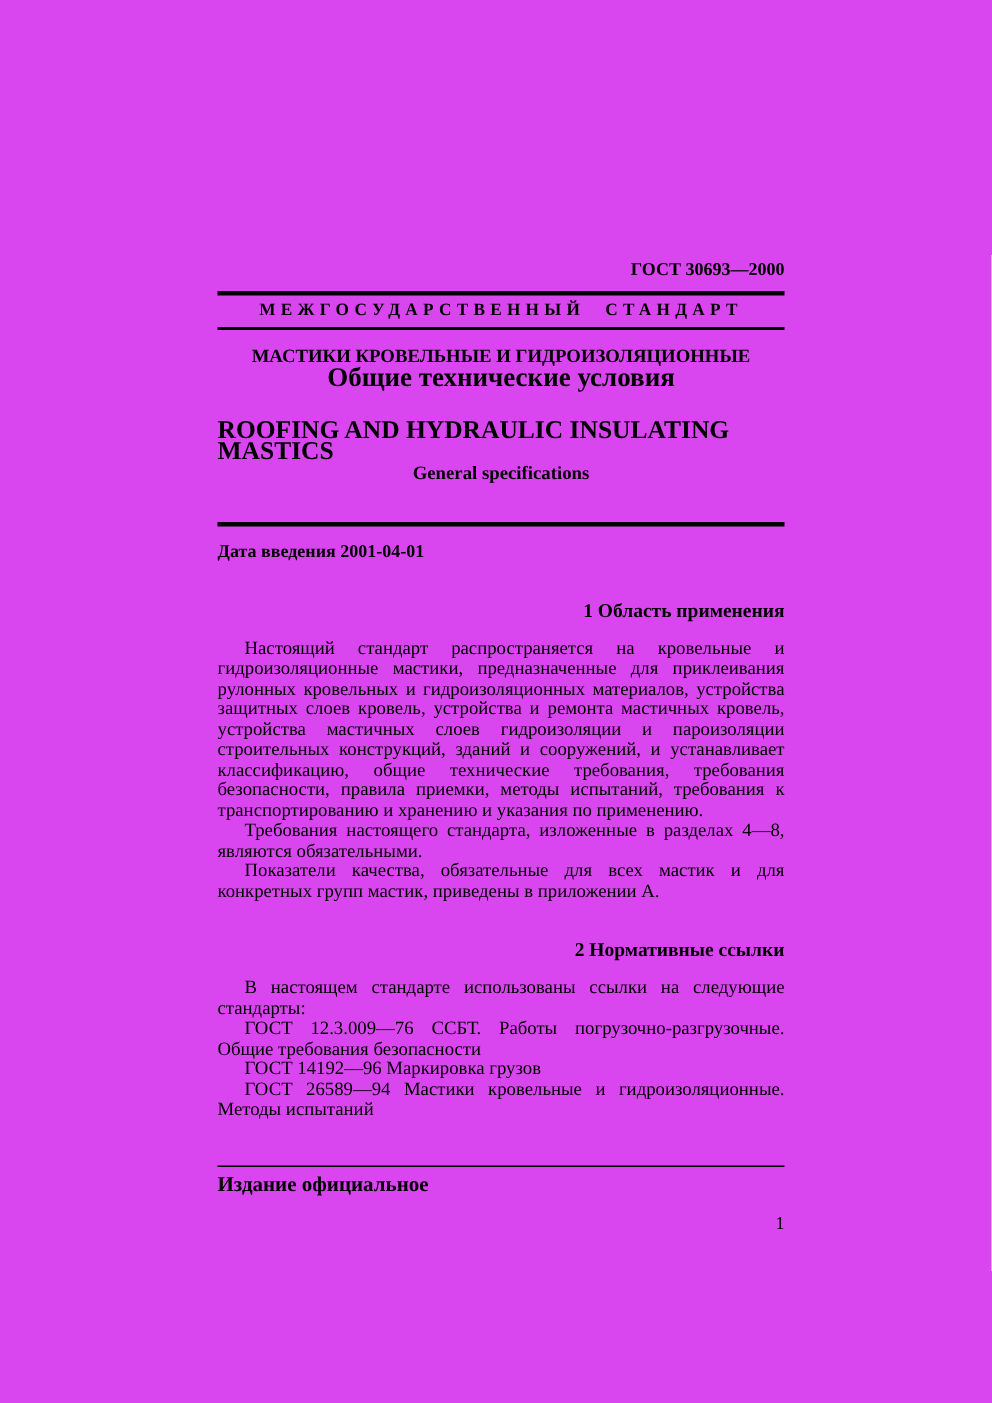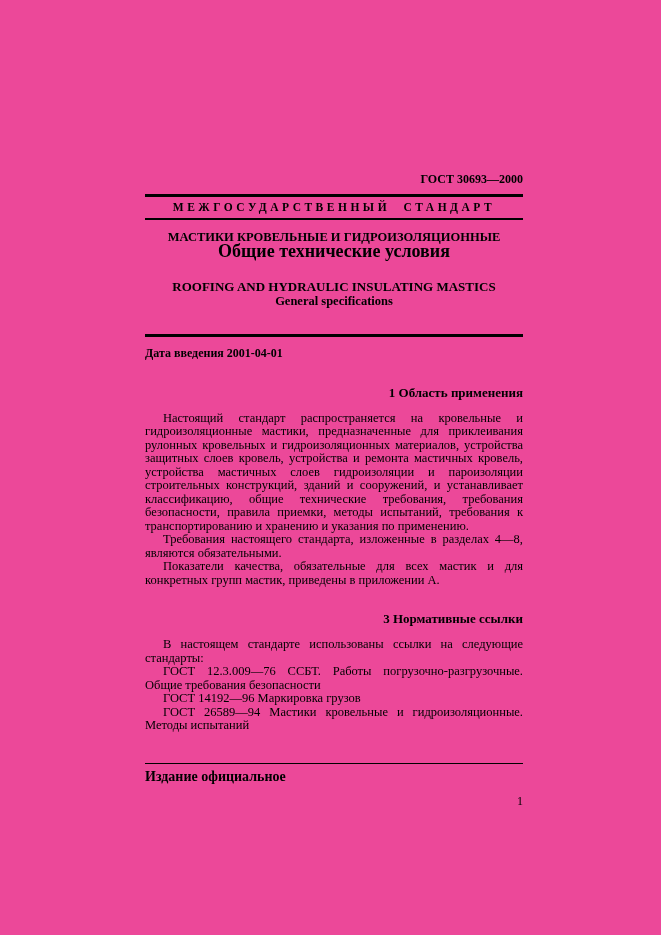--- a/index.html
+++ b/index.html
@@ -11,21 +11,21 @@
     width: 661px;
     height: 935px;
     font-family: "Liberation Serif", "DejaVu Serif", serif;
     color: #000;
     position: relative;
   }
   .page {
     position: relative;
     width: 661px;
     height: 935px;
-    background: #ec4899;
+    background: #d946ef;
   }
   .content {
     position: absolute;
     left: 145px;
     top: 172px;
     width: 378px;
   }
   .doc-code {
     text-align: right;
     font-weight: bold;
@@ -52,23 +52,22 @@
     margin-top: 10px;
     line-height: 14px;
   }
   .subtitle-ru {
     text-align: center;
     font-weight: bold;
     font-size: 18px;
     line-height: 14px;
   }
   .title-en {
-    text-align: center;
     font-weight: bold;
-    font-size: 13px;
+    font-size: 17px;
     margin-top: 22px;
     line-height: 14px;
   }
   .subtitle-en {
     text-align: center;
     font-weight: bold;
     font-size: 12.5px;
     line-height: 14px;
     margin-bottom: 26px;
   }
@@ -134,21 +133,21 @@
     <div class="date-line">Дата введения 2001-04-01</div>
 
     <div class="section-heading">1 Область применения</div>
 
     <p class="body-para">Настоящий стандарт распространяется на кровельные и гидроизоляционные мастики, предназначенные для приклеивания рулонных кровельных и гидроизоляционных материалов, устройства защитных слоев кровель, устройства и ремонта мастичных кровель, устройства мастичных слоев гидроизоляции и пароизоляции строительных конструкций, зданий и сооружений, и устанавливает классификацию, общие технические требования, требования безопасности, правила приемки, методы испытаний, требования к транспортированию и хранению и указания по применению.</p>
 
     <p class="body-para">Требования настоящего стандарта, изложенные в разделах 4—8, являются обязательными.</p>
 
     <p class="body-para">Показатели качества, обязательные для всех мастик и для конкретных групп мастик, приведены в приложении А.</p>
 
-    <div class="section-heading">3 Нормативные ссылки</div>
+    <div class="section-heading">2 Нормативные ссылки</div>
 
     <p class="body-para">В настоящем стандарте использованы ссылки на следующие стандарты:</p>
 
     <p class="body-para">ГОСТ 12.3.009—76 ССБТ. Работы погрузочно-разгрузочные. Общие требования безопасности</p>
 
     <p class="body-para">ГОСТ 14192—96 Маркировка грузов</p>
 
     <p class="body-para">ГОСТ 26589—94 Мастики кровельные и гидроизоляционные. Методы испытаний</p>
 
     <div class="footer-rule"></div>

